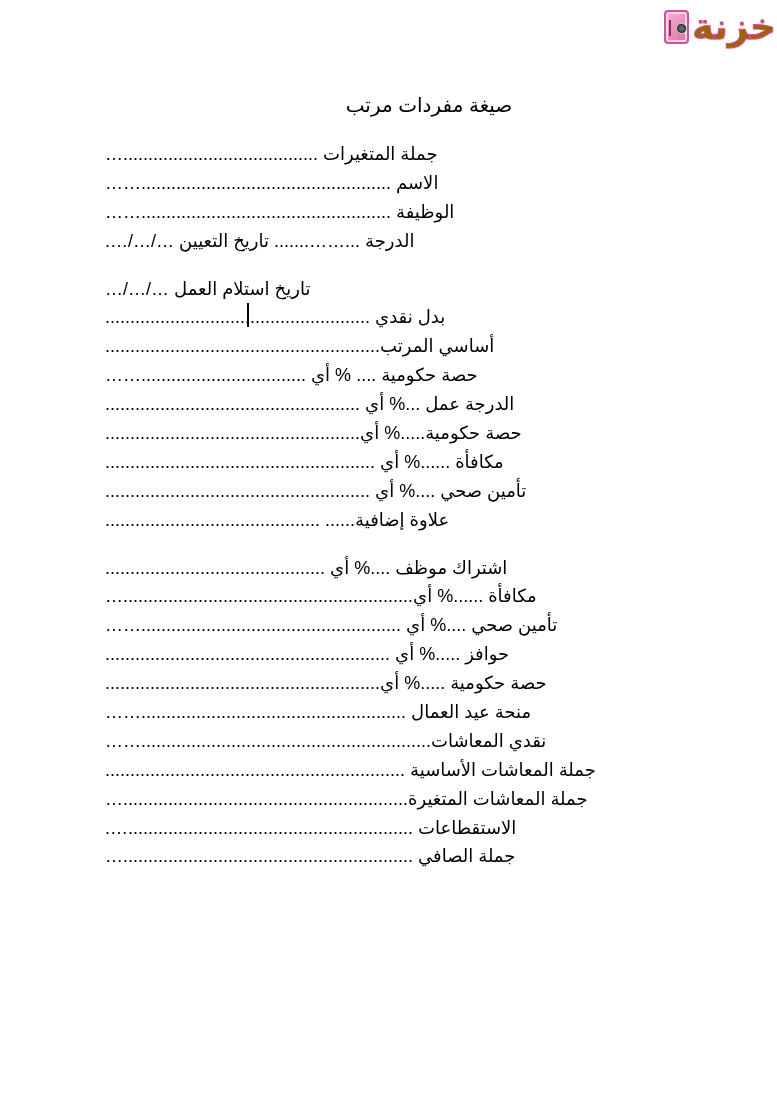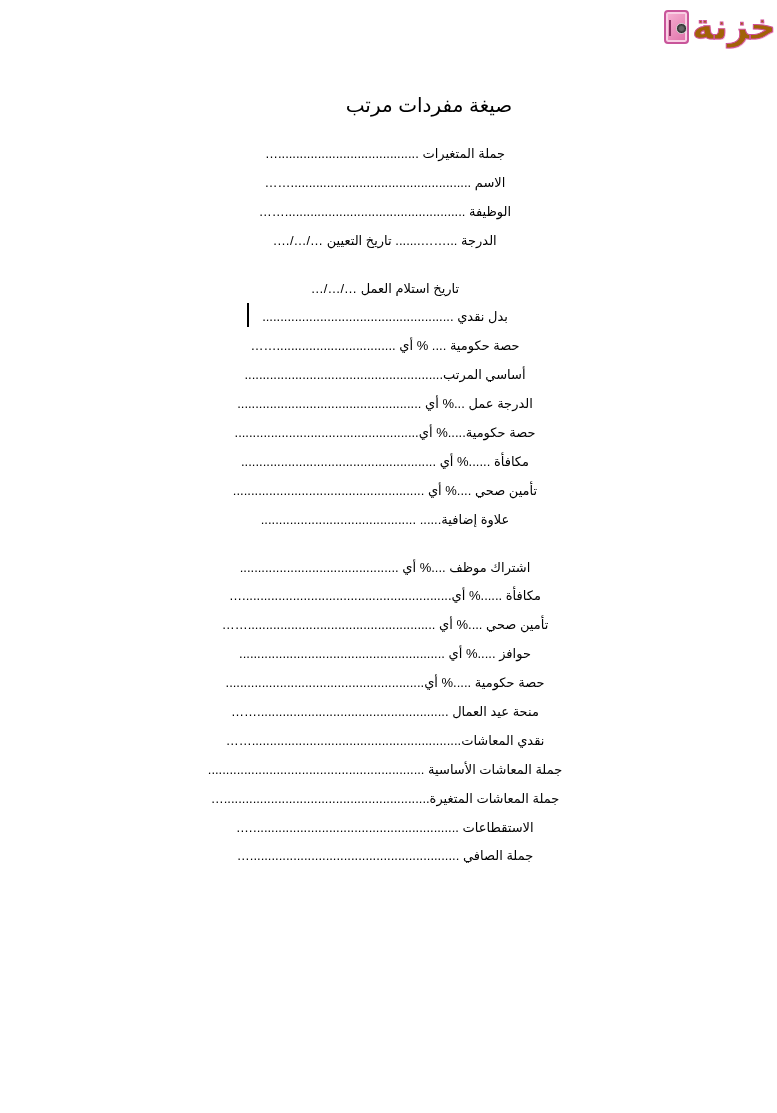--- a/index.html
+++ b/index.html
@@ -8,21 +8,21 @@
 
     .logo { position: absolute; top: 6px; left: 664px; width: 112px; height: 42px; display: flex; align-items: center; }
     .logo .safe { width: 28px; height: 34px; border-radius: 4px; background: linear-gradient(135deg, #f7b3d4, #e070a8); border: 2px solid #c8559a; position: relative; box-shadow: inset 0 0 0 2px #f9cfe4; }
     .logo .safe .dial { position: absolute; left: 10px; top: 11px; width: 11px; height: 11px; border-radius: 50%; background: radial-gradient(circle, #666 30%, #222 70%); border: 1px solid #ccc; }
     .logo .safe .hinge { position: absolute; left: 3px; top: 8px; width: 2px; height: 16px; background: #8a2f63; }
     .logo .word { font-family: "DejaVu Sans", sans-serif; font-weight: bold; font-size: 36px; color: #a16207; -webkit-text-stroke: 1px #d0509a; margin-left: 3px; line-height: 40px; direction: rtl; text-shadow: 1px 1px 0 #fbd3e6; }
 
     .title { position: absolute; top: 93px; left: 0; width: 622px; text-align: center; font-size: 20px; direction: rtl; padding-left: 160px; margin-left: 38px; }
 
     .form { position: absolute; top: 140px; right: 112px; width: 560px; direction: rtl; }
-    .row { height: 28.9px; font-size: 13px; line-height: 28px; white-space: nowrap; text-align: center; }
+    .row { height: 28.9px; font-size: 18px; line-height: 28px; white-space: nowrap; text-align: left; }
     .row.gap { margin-top: 19px; }
     .row .label { display: inline; }
     .row .fill { display: inline; letter-spacing: 0.5px; }
 
     .cursor { position: absolute; top: 303px; left: 247px; width: 2px; height: 24px; background: #000; }
   </style>
 </head>
 <body>
 
 <div class="logo">
@@ -35,22 +35,22 @@
 
 <div class="title">صيغة مفردات مرتب</div>
 
 <div class="form" id="form">
     <div class="row"><span class="label">جملة المتغيرات</span><span class="fill"> .......................................…</span></div>
     <div class="row"><span class="label">الاسم</span><span class="fill"> ..................................................……</span></div>
     <div class="row"><span class="label">الوظيفة</span><span class="fill"> ..................................................……</span></div>
     <div class="row"><span class="label">الدرجة</span><span class="fill"> ...…….......      تاريخ التعيين  …/…/….</span></div>
     <div class="row gap"><span class="label">تاريخ استلام العمل</span><span class="fill"> …/…/…</span></div>
     <div class="row"><span class="label">بدل نقدي</span><span class="fill"> .....................................................</span></div>
+    <div class="row"><span class="label">أساسي المرتب</span><span class="fill">.......................................................</span></div>
     <div class="row"><span class="label">حصة حكومية</span><span class="fill"> .... % أي .................................……</span></div>
-    <div class="row"><span class="label">أساسي المرتب</span><span class="fill">.......................................................</span></div>
     <div class="row"><span class="label">الدرجة عمل</span><span class="fill"> ...% أي ...................................................</span></div>
     <div class="row"><span class="label">حصة حكومية</span><span class="fill">.....% أي...................................................</span></div>
     <div class="row"><span class="label">مكافأة</span><span class="fill"> ......% أي ......................................................</span></div>
     <div class="row"><span class="label">تأمين صحي</span><span class="fill"> ....% أي .....................................................</span></div>
     <div class="row"><span class="label">علاوة إضافية</span><span class="fill">......  ...........................................</span></div>
     <div class="row gap"><span class="label">اشتراك موظف</span><span class="fill"> ....% أي ............................................</span></div>
     <div class="row"><span class="label">مكافأة</span><span class="fill"> ......% أي..........................................................…</span></div>
     <div class="row"><span class="label">تأمين صحي</span><span class="fill"> ....% أي ....................................................……</span></div>
     <div class="row"><span class="label">حوافز</span><span class="fill"> .....% أي .........................................................</span></div>
     <div class="row"><span class="label">حصة حكومية</span><span class="fill"> .....% أي.......................................................</span></div>

